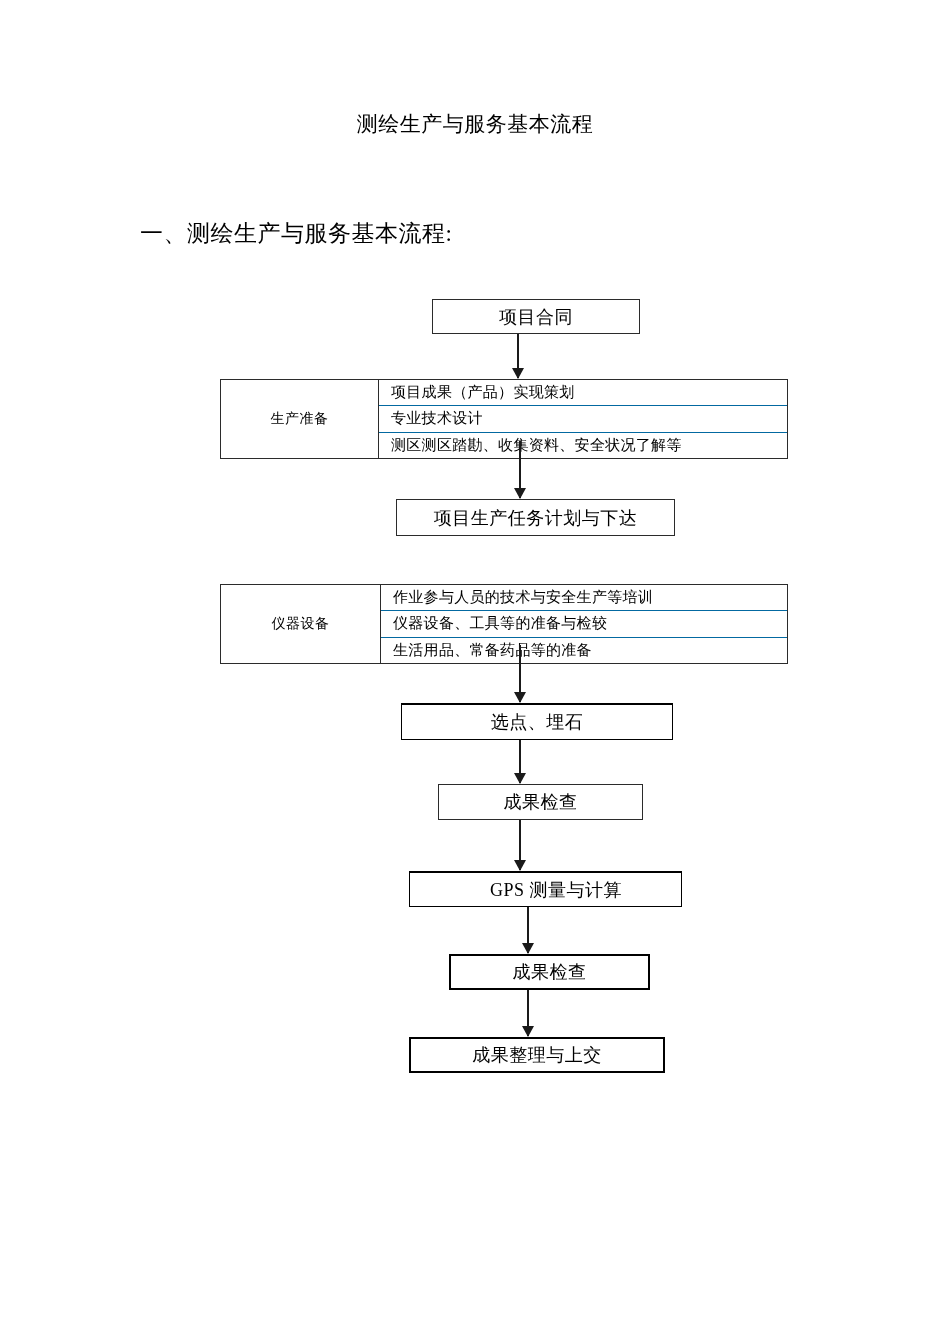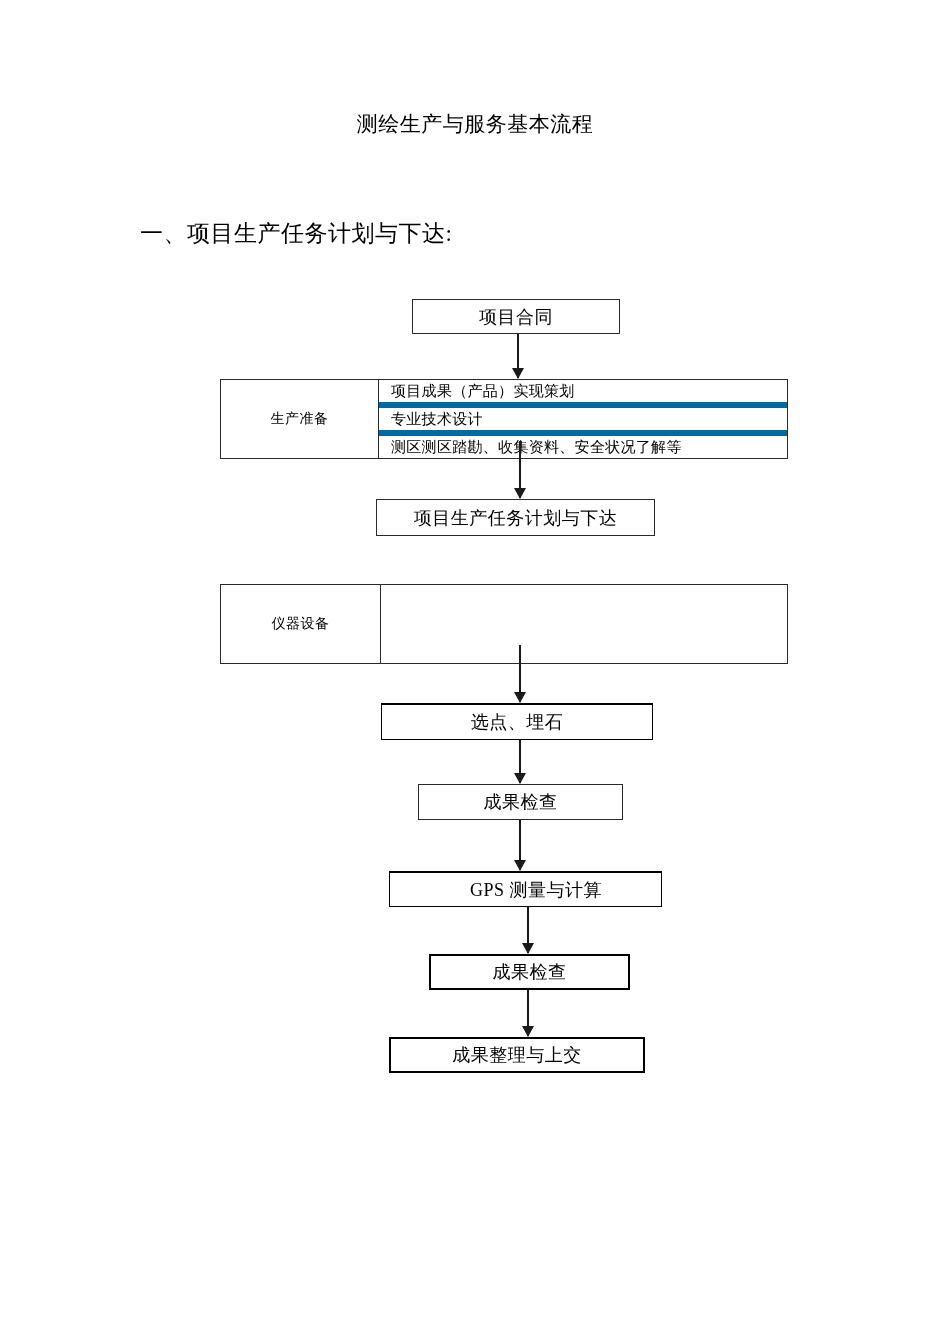--- a/index.html
+++ b/index.html
@@ -47,20 +47,21 @@
     position: absolute;
     box-sizing: border-box;
     background: #ffffff;
     border: 1px solid #2b2b2b;
     display: flex;
     align-items: center;
     justify-content: center;
     font-size: 18px;
     letter-spacing: 0.5px;
     white-space: nowrap;
+    margin-left: 20px;
   }
   .node.thick {
     border: 1px solid #000000;
     border-top-width: 2px;
   }
   .node.heavy {
     border: 2px solid #000000;
   }
 
   
@@ -90,21 +91,21 @@
   }
   .group-row {
     box-sizing: border-box;
     flex: 1 1 0;
     display: flex;
     align-items: center;
     padding-left: 12px;
     font-size: 15px;
     letter-spacing: 0.3px;
     white-space: nowrap;
-    border-bottom: 6px solid #0369a1;
+    border-bottom: 1px solid #0369a1;
   }
   .group-row:last-child {
     border-bottom: none;
   }
 
   
   .arrow {
     position: absolute;
     width: 2px;
     background: #1a1a1a;
@@ -122,41 +123,46 @@
     border-top: 11px solid #1a1a1a;
   }
 </style>
 </head>
 <body>
 
 <div class="page">
 
   <div class="doc-title">测绘生产与服务基本流程</div>
 
-  <div class="section-heading">一、项目生产任务计划与下达:</div>
+  <div class="section-heading">一、测绘生产与服务基本流程:</div>
 
   <div class="node" style="left:412px; top:299px; width:208px; height:35px;">项目合同</div>
 
   <div class="arrow" style="left:517px; top:334px; height:44px;"></div>
 
   <div class="group-table" style="left:220px; top:379px; width:568px; height:80px;">
     <div class="group-label" style="width:158px;">生产准备</div>
     <div class="group-rows">
       <div class="group-row">项目成果（产品）实现策划</div>
       <div class="group-row">专业技术设计</div>
       <div class="group-row">测区测区踏勘、收集资料、安全状况了解等</div>
     </div>
   </div>
 
   <div class="arrow" style="left:519px; top:441px; height:57px;"></div>
 
   <div class="node" style="left:376px; top:499px; width:279px; height:37px;">项目生产任务计划与下达</div>
 
   <div class="group-table" style="left:220px; top:584px; width:568px; height:80px;">
     <div class="group-label" style="width:160px;">仪器设备</div>
+    <div class="group-rows">
+      <div class="group-row">作业参与人员的技术与安全生产等培训</div>
+      <div class="group-row">仪器设备、工具等的准备与检较</div>
+      <div class="group-row">生活用品、常备药品等的准备</div>
+    </div>
   </div>
 
   <div class="arrow" style="left:519px; top:645px; height:57px;"></div>
 
   <div class="node thick" style="left:381px; top:703px; width:272px; height:37px;">选点、埋石</div>
 
   <div class="arrow" style="left:519px; top:740px; height:43px;"></div>
 
   <div class="node" style="left:418px; top:784px; width:205px; height:36px;">成果检查</div>
 

